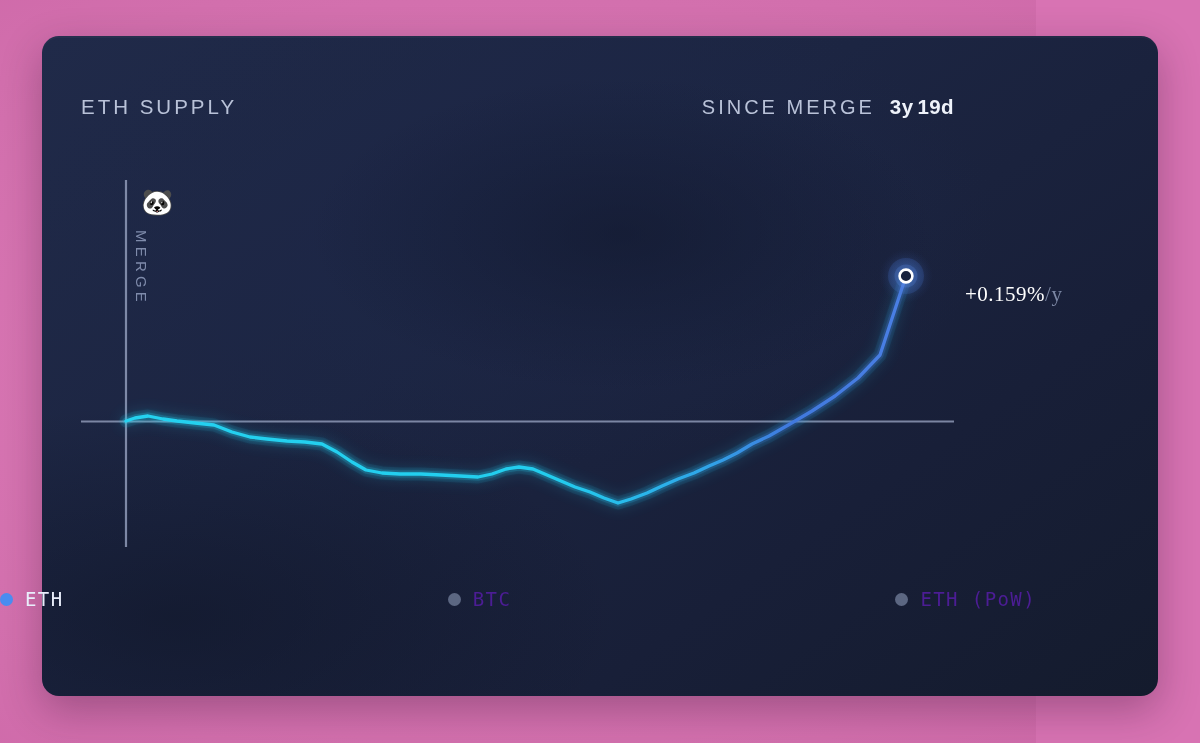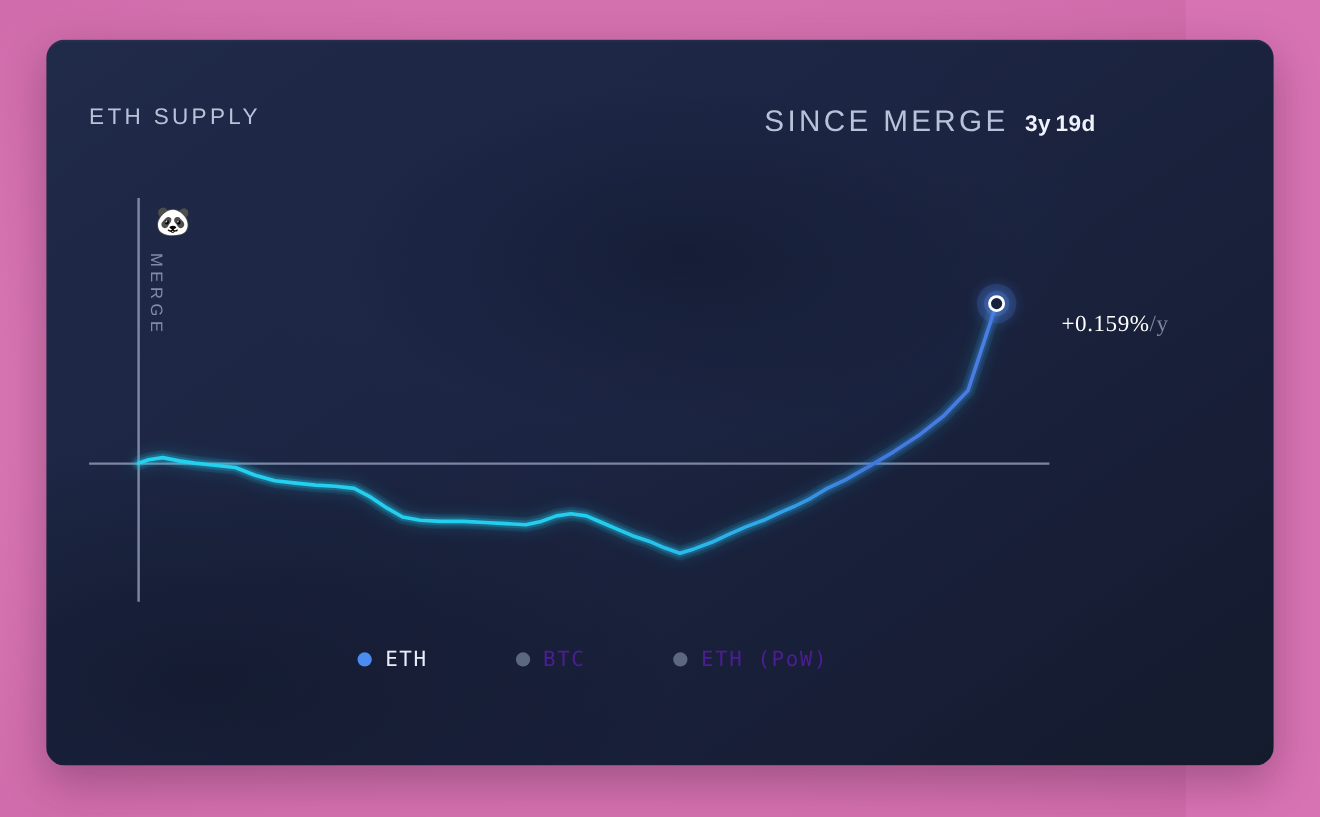--- a/index.html
+++ b/index.html
@@ -2,21 +2,21 @@
 <html><head>
 <meta charset="utf-8">
 <style>
   html,body{margin:0;padding:0;}
   body{
     width:1200px;height:743px;overflow:hidden;
     background:#d873b3;
     font-family:"Liberation Sans",sans-serif;
     -webkit-font-smoothing:antialiased;
   }
-  #root{position:relative;width:1036px;height:743px;padding-left:42px;}
+  #root{position:relative;width:1036px;height:743px;}
 
   .page-bg{
     position:absolute;inset:0;
     background:
       radial-gradient(120% 90% at 50% 50%, #e07ebb 0%, #d26fad 60%, #c95fa3 100%);
   }
 
   .card{
     position:absolute;left:42px;top:36px;width:1116px;height:660px;
     border-radius:17px;
@@ -37,21 +37,21 @@
   .hdr-title{
     position:absolute;left:81px;top:95px;
     font-size:20.5px;letter-spacing:3.0px;font-weight:400;
     color:#b9c2d8;white-space:nowrap;
   }
   .hdr-right{
     position:absolute;right:82px;top:95px;
     display:flex;align-items:baseline;gap:15px;white-space:nowrap;
   }
   .hdr-since{
-    font-size:27px;letter-spacing:3.0px;font-weight:400;color:#b9c2d8;
+    font-size:20px;letter-spacing:3.0px;font-weight:400;color:#b9c2d8;
   }
   .hdr-age{display:flex;align-items:baseline;gap:4px;}
   .hdr-age span{
     font-size:20.5px;font-weight:700;letter-spacing:.4px;color:#eef2fa;
   }
 
   .plot{position:absolute;left:0;top:0;width:1116px;height:660px;}
   .plot svg{position:absolute;left:0;top:0;}
 
   .merge-emoji{
@@ -70,21 +70,21 @@
   .endpoint-label{
     position:absolute;left:965px;top:262px;
     font-family:Liberation Serif, serif;
     font-size:21px;letter-spacing:.5px;white-space:nowrap;margin-top:20px;
   }
   .endpoint-label .val{color:#ffffff;font-weight:400;}
   .endpoint-label .unit{color:#7c87a4;font-weight:400;}
 
   .legend{
     position:absolute;left:0;right:0;top:588px;
-    display:flex;justify-content:center;align-items:center;gap:80px;
+    display:flex;justify-content:space-between;align-items:center;gap:52px;
   }
   .legend-item{display:flex;align-items:center;gap:12px;cursor:pointer;white-space:nowrap;}
   .legend-dot{width:13px;height:13px;border-radius:50%;flex:none;}
   .legend-text{
     font-family:"DejaVu Sans Mono","Liberation Mono",monospace;
     font-size:19px;letter-spacing:1.4px;
   }
   .legend-item.on .legend-text{color:#e9eefb;}
   .legend-item.off .legend-text{color:#4c1d95;}
 

